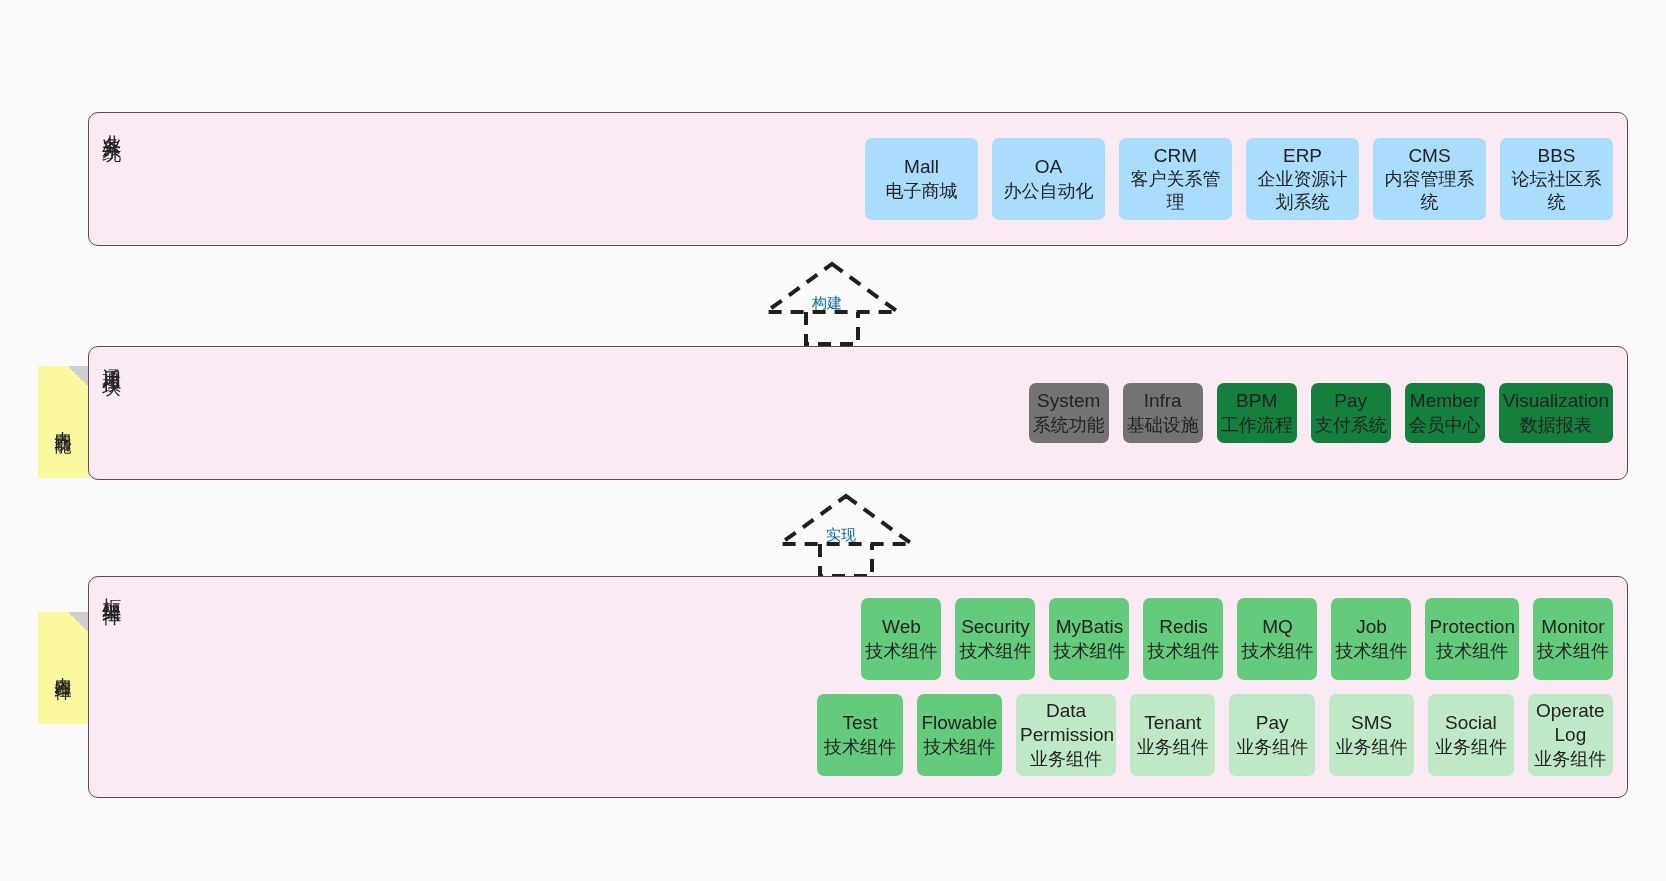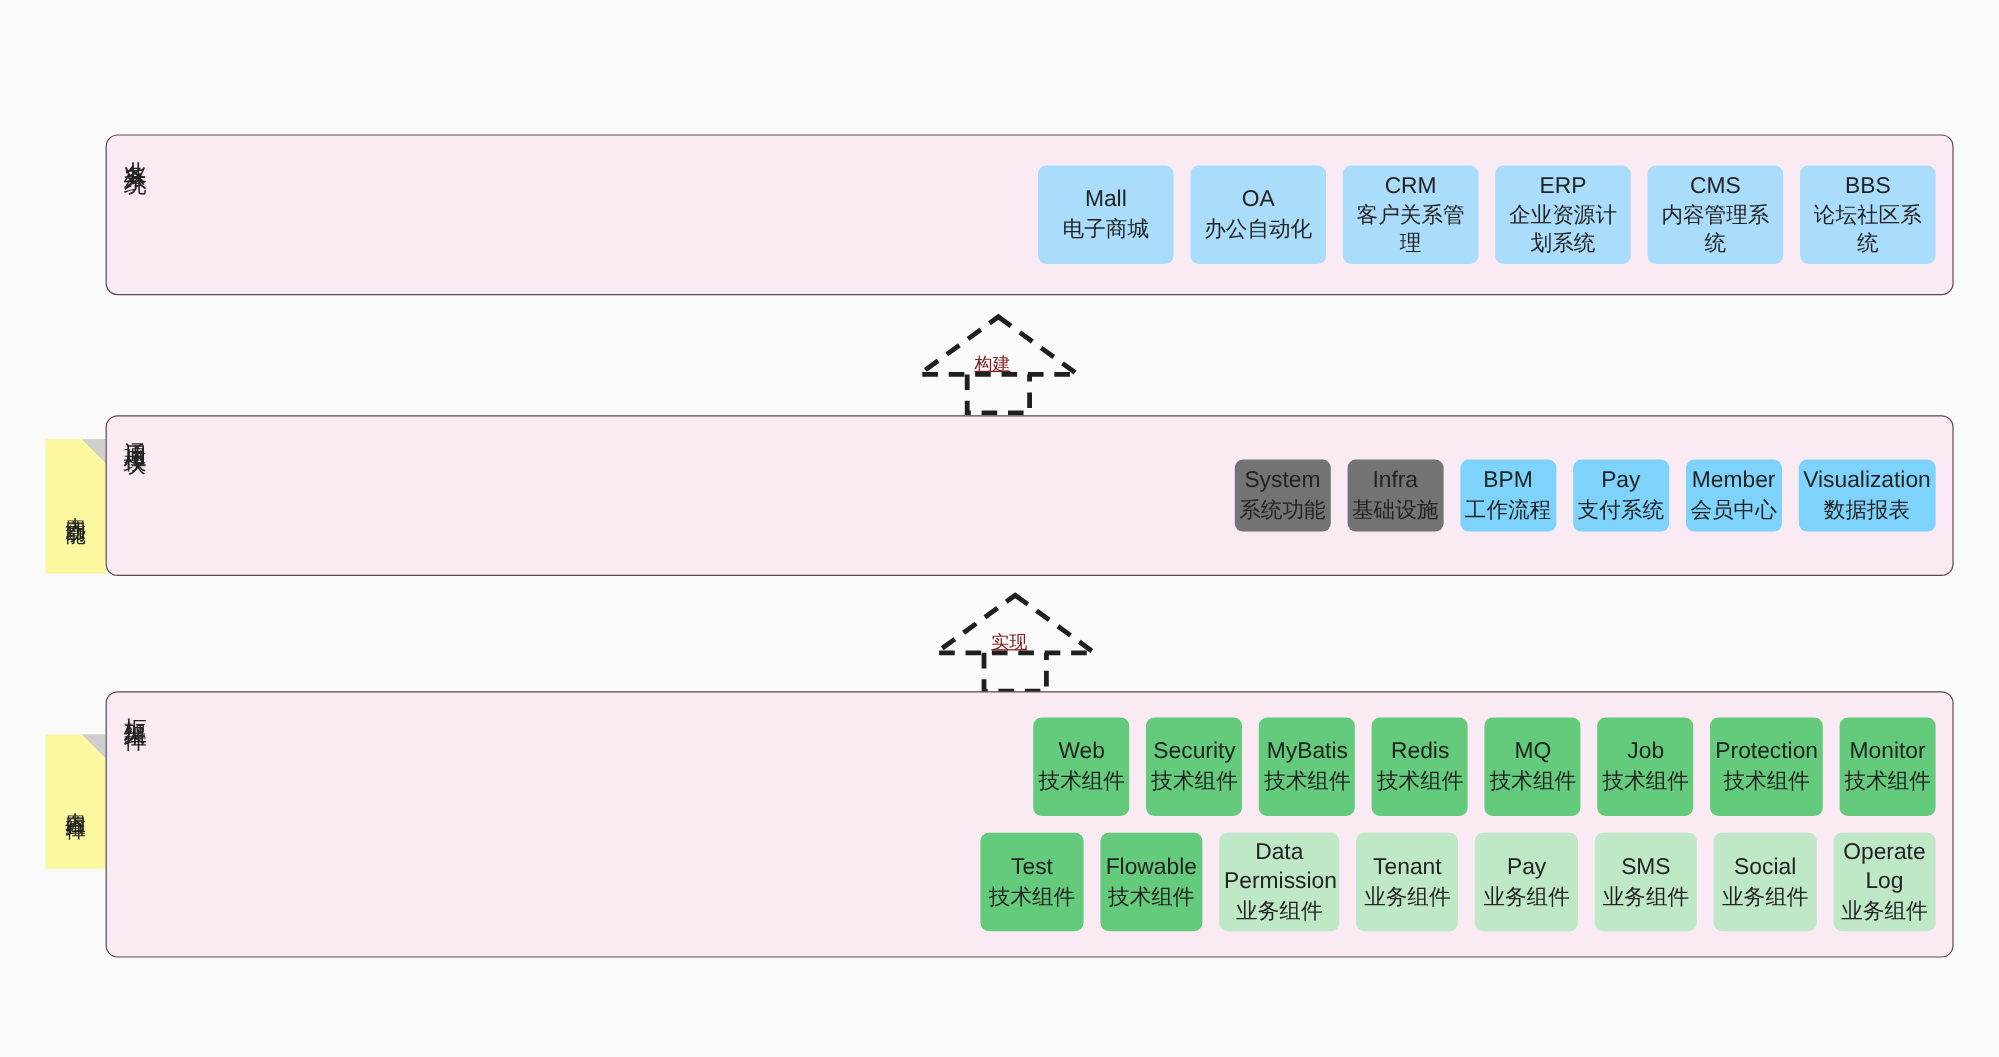--- a/index.html
+++ b/index.html
@@ -78,21 +78,21 @@
   .node .nm {
     font-size: 19px;
     line-height: 1.28;
   }
   .node .sub {
     font-size: 18px;
     line-height: 1.28;
   }
   .blue  { background: #aadcfb; }
   .red   { background: #737373; }
-  .pink  { background: #7dd3fc; }
+  .pink  { background: #15803d; }
   .green { background: #63cb7b; }
   .lgreen{ background: #bfe8c6; }
 
   
   .note {
     position: absolute;
     background: #fbf8a0;
     box-sizing: border-box;
     display: flex;
     align-items: center;
@@ -106,24 +106,23 @@
     height: 20px;
     background: linear-gradient(225deg, #cfcfcf 0 50%, transparent 50% 100%);
   }
   .note .vtext { font-size: 17px; letter-spacing: 2px; }
 
   
   .uml-arrow { position: absolute; }
   .uml-label {
     position: absolute;
     font-size: 15px;
-    color: #7f1d1d;
+    color: #0369a1;
     background: transparent;
     white-space: nowrap;
-    text-decoration: underline;
   }
 </style>
 </head>
 <body>
 
 <div id="canvas">
 
   <div class="layer" id="layer-business" style="left:88px; top:112px; width:1540px; height:134px;">
     <div class="layer-title">
       <span class="vtext">业务系统</span>

